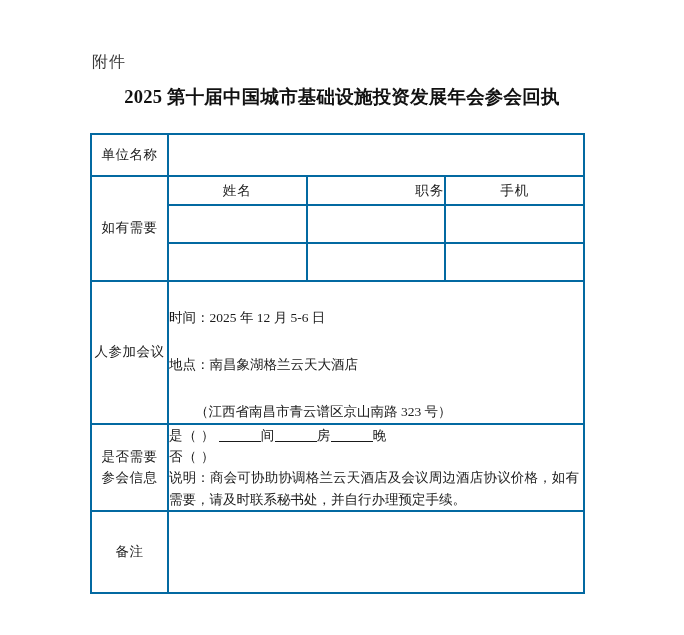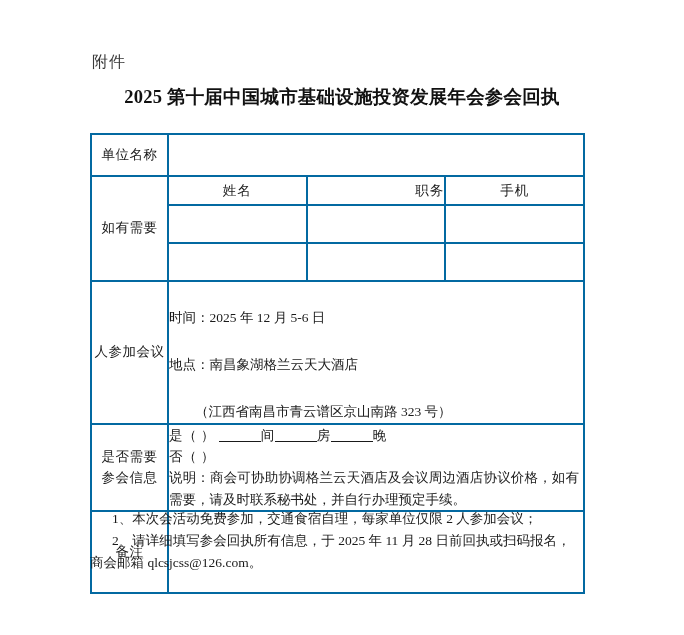--- a/index.html
+++ b/index.html
@@ -194,19 +194,14 @@
       </tr>
 
       <tr class="remark-row">
         <td class="lbl-cell">备注</td>
         <td colspan="3"></td>
       </tr>
 
     </tbody>
   </table>
 
-  <div class="notes">
-    <span class="note-line first">1、本次会活动免费参加，交通食宿自理，每家单位仅限 2 人参加会议；</span>
-    <span class="note-line second">2、请详细填写参会回执所有信息，于 2025 年 11 月 28 日前回执或扫码报名，</span>
-    <span class="note-line wrap">商会邮箱 qlcsjcss@126.com。</span>
-  </div>
 
 </div>
 
 </body></html>

